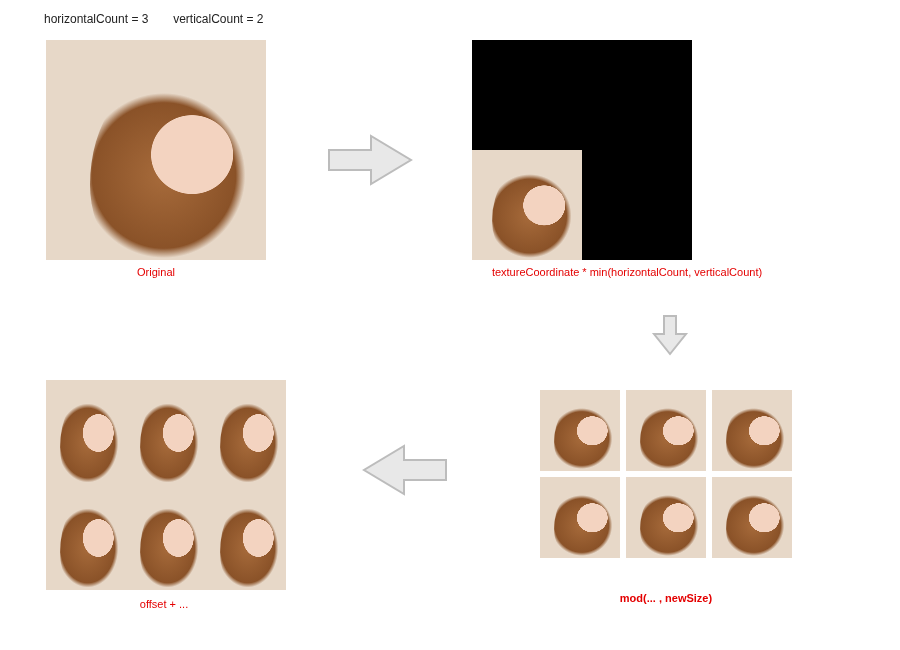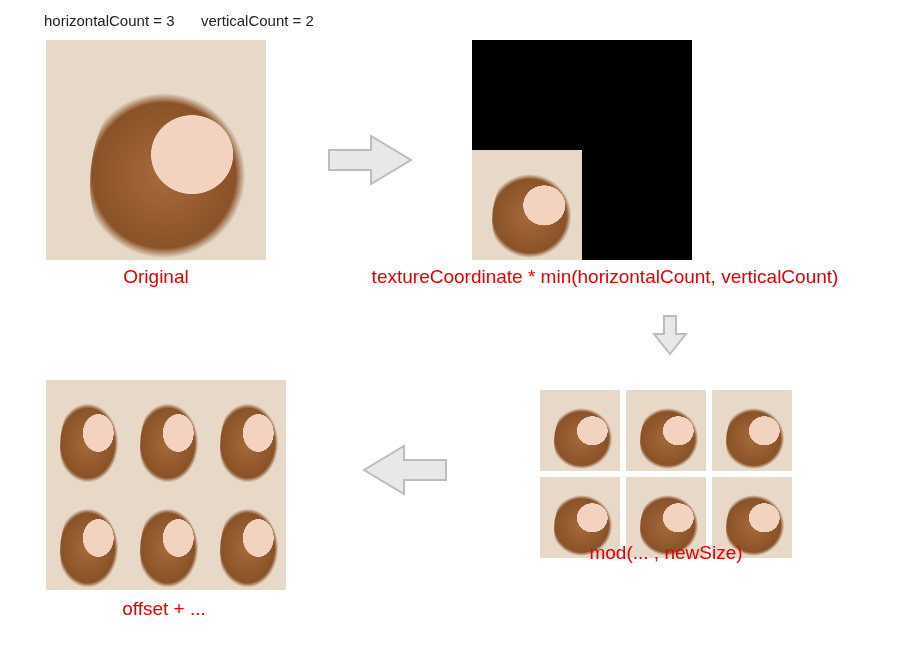--- a/index.html
+++ b/index.html
@@ -8,26 +8,26 @@
     height: 650px;
     background: #ffffff;
     font-family: Arial, Helvetica, sans-serif;
     position: relative;
     overflow: hidden;
   }
   .header-text {
     position: absolute;
     top: 12px;
     left: 44px;
-    font-size: 15px;
+    font-size: 12px;
     color: #222;
   }
   .header-text .gap { display: inline-block; width: 18px; }
   .caption {
-    font-size: 19px;
+    font-size: 11px;
     color: #e40000;
     text-align: center;
     position: absolute;
   }
   
   .portrait {
     position: relative;
     overflow: hidden;
     background: #e7d8c8;
   }
@@ -97,22 +97,22 @@
   .arrow svg { display:block; }
   
   #arrow12 { top: 130px; left: 325px; width: 90px; height: 60px; }
   
   #arrow23 { top: 314px; left: 650px; width: 40px; height: 42px; }
   
   #arrow34 { top: 440px; left: 360px; width: 90px; height: 60px; }
 
   
   #cap1 { top: 266px; left: 46px; width: 220px; }
-  #cap2 { top: 266px; left: 360px; width: 490px; }
-  #cap3 { top: 542px; left: 540px; width: 252px; }
+  #cap2 { top: 266px; left: 382px; width: 490px; }
+  #cap3 { top: 592px; left: 540px; width: 252px; font-weight: bold; }
   #cap4 { top: 598px; left: 44px; width: 240px; }
 </style>
 </head>
 <body>
 
 <div class="header-text">
   <span>horizontalCount</span>
   <span> = </span>
   <span>3</span>
   <span class="gap"></span>

